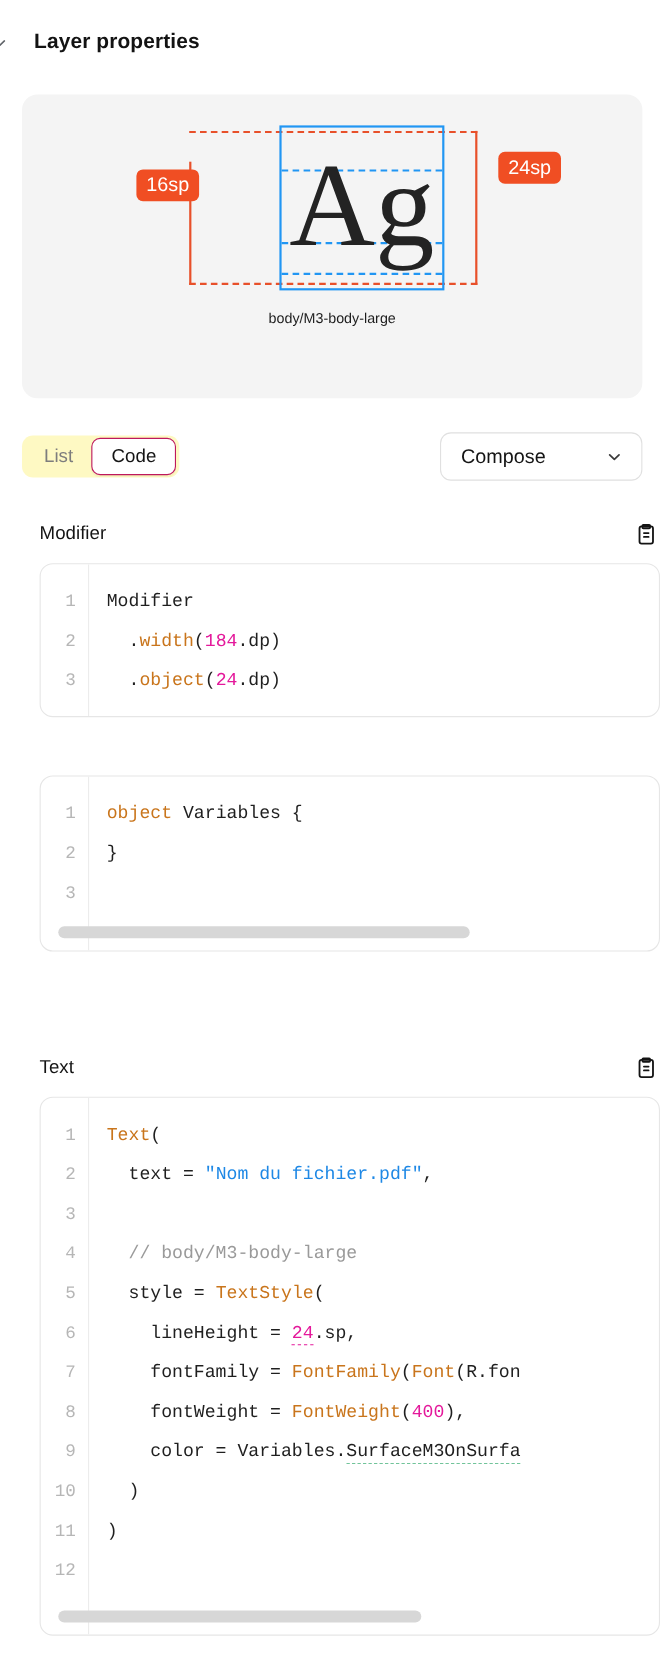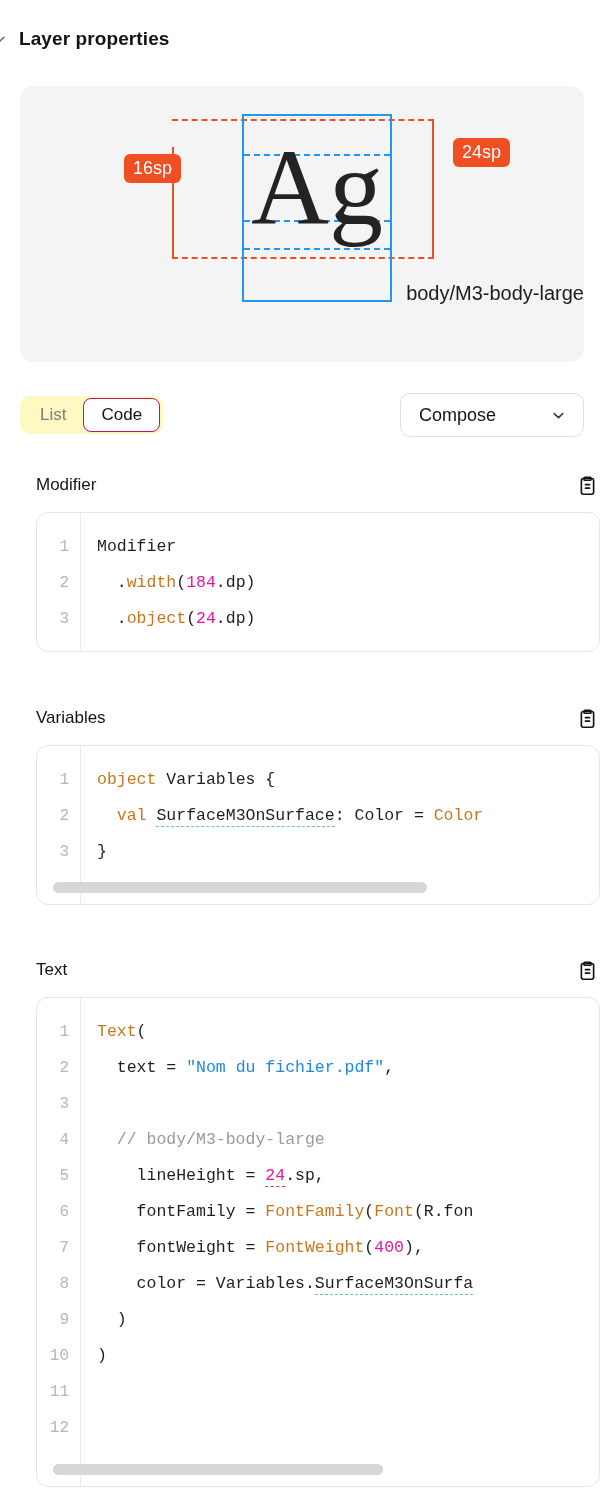--- a/index.html
+++ b/index.html
@@ -13,21 +13,21 @@
     font-family: "Liberation Sans", sans-serif;
     color: #1c1c1c;
     overflow: hidden;
     position: relative;
   }
 
   
   .panel-header {
     display: flex;
     align-items: center;
-    gap: 8px;
+    gap: 20px;
     padding: 26px 0 0 0px;
     height: 26px;
   }
   .chevron-collapse {
     width: 22px;
     height: 22px;
     margin-left: -11px;
     flex: 0 0 auto;
     display: flex;
     align-items: center;
@@ -97,24 +97,24 @@
     position: absolute;
     right: 0;
     top: 0;
     width: 110px;
     height: 140px;
   }
 
   
   .blue-box {
     position: absolute;
-    left: 92px;
+    left: 104px;
     top: 0px;
     width: 150px;
-    height: 188px;
+    height: 150px;
     border: 2px solid #2196F3;
     box-sizing: border-box;
     background: transparent;
   }
   .blue-dash {
     position: absolute;
     left: 0; right: 0;
     height: 0;
     border-top: 2px dashed #2196F3;
   }
@@ -141,22 +141,22 @@
     white-space: nowrap;
     z-index: 4;
   }
   .badge-left  { left: -26px;  top: 40px; text-align: center; }
   .badge-right { right: -30px; top: 24px; }
 
   .preview-label {
     position: absolute;
     left: 0; right: 0;
     top: 196px;
-    text-align: right;
-    font-size: 20px;
+    text-align: center;
+    font-size: 13px;
     color: #1d1d1d;
   }
 
   
   .controls-row {
     position: absolute;
     left: 20px;
     top: 393px;
     width: 564px;
     height: 44px;
@@ -358,39 +358,28 @@
           <div>3</div>
         </div>
         <div class="code-area">
           <div class="code-line"><span class="tok-plain">Modifier</span></div>
           <div class="code-line"><span class="tok-plain">  .</span><span class="tok-fn">width</span><span class="tok-plain">(</span><span class="tok-num">184</span><span class="tok-plain">.dp)</span></div>
           <div class="code-line"><span class="tok-plain">  .</span><span class="tok-fn">object</span><span class="tok-plain">(</span><span class="tok-num">24</span><span class="tok-plain">.dp)</span></div>
         </div>
       </div>
     </div>
     <div class="section" style="top: 705px;">
-      <div class="section-head">
-        <span class="section-title">Variables</span>
-        <button class="copy-btn">
-          <svg width="21" height="21" viewBox="0 0 24 24" fill="none" aria-hidden="true">
-            <rect x="5" y="4" width="14" height="18" rx="2.2" stroke="currentColor" stroke-width="1.9"></rect>
-            <path d="M9 2.6h6a1 1 0 0 1 1 1V5a1 1 0 0 1-1 1H9a1 1 0 0 1-1-1V3.6a1 1 0 0 1 1-1z" stroke="currentColor" stroke-width="1.9" stroke-linejoin="round"></path>
-            <path d="M9.6 11h4.8M9.6 15h4.8" stroke="currentColor" stroke-width="1.9" stroke-linecap="round"></path>
-          </svg>
-        </button>
-      </div>
       <div class="code-box" style="height: 160px;">
         <div class="gutter">
           <div>1</div>
           <div>2</div>
           <div>3</div>
         </div>
         <div class="code-area">
           <div class="code-line"><span class="tok-fn">object</span><span class="tok-plain"> Variables {</span></div>
-          <div class="code-line"><span class="tok-plain">  </span><span class="tok-fn">val</span><span class="tok-plain"> </span><span class="tok-plain u-green">SurfaceM3OnSurface</span><span class="tok-plain">: Color = </span><span class="tok-fn">Color</span></div>
           <div class="code-line"><span class="tok-plain">}</span></div>
         </div>
         <div class="hscroll" style="width: 374px;"></div>
       </div>
     </div>
     <div class="section" style="top: 957px;">
       <div class="section-head">
         <span class="section-title">Text</span>
         <button class="copy-btn">
           <svg width="21" height="21" viewBox="0 0 24 24" fill="none" aria-hidden="true">
@@ -413,20 +402,21 @@
           <div>9</div>
           <div>10</div>
           <div>11</div>
           <div>12</div>
         </div>
         <div class="code-area">
           <div class="code-line"><span class="tok-fn">Text</span><span class="tok-plain">(</span></div>
           <div class="code-line"><span class="tok-plain">  text = </span><span class="tok-str">"Nom du fichier.pdf"</span><span class="tok-plain">,</span></div>
           <div class="code-line">&nbsp;</div>
           <div class="code-line"><span class="tok-cmt">  // body/M3-body-large</span></div>
+          <div class="code-line"><span class="tok-plain">  style = </span><span class="tok-fn">TextStyle</span><span class="tok-plain">(</span></div>
           <div class="code-line"><span class="tok-plain">    lineHeight = </span><span class="tok-num u-pink">24</span><span class="tok-plain">.sp,</span></div>
           <div class="code-line"><span class="tok-plain">    fontFamily = </span><span class="tok-fn">FontFamily</span><span class="tok-plain">(</span><span class="tok-fn">Font</span><span class="tok-plain">(R.fon</span></div>
           <div class="code-line"><span class="tok-plain">    fontWeight = </span><span class="tok-fn">FontWeight</span><span class="tok-plain">(</span><span class="tok-num">400</span><span class="tok-plain">),</span></div>
           <div class="code-line"><span class="tok-plain">    color = Variables.</span><span class="tok-plain u-green">SurfaceM3OnSurfa</span></div>
           <div class="code-line"><span class="tok-plain">  )</span></div>
           <div class="code-line"><span class="tok-plain">)</span></div>
         </div>
         <div class="hscroll" style="width: 330px;"></div>
       </div>
     </div>

